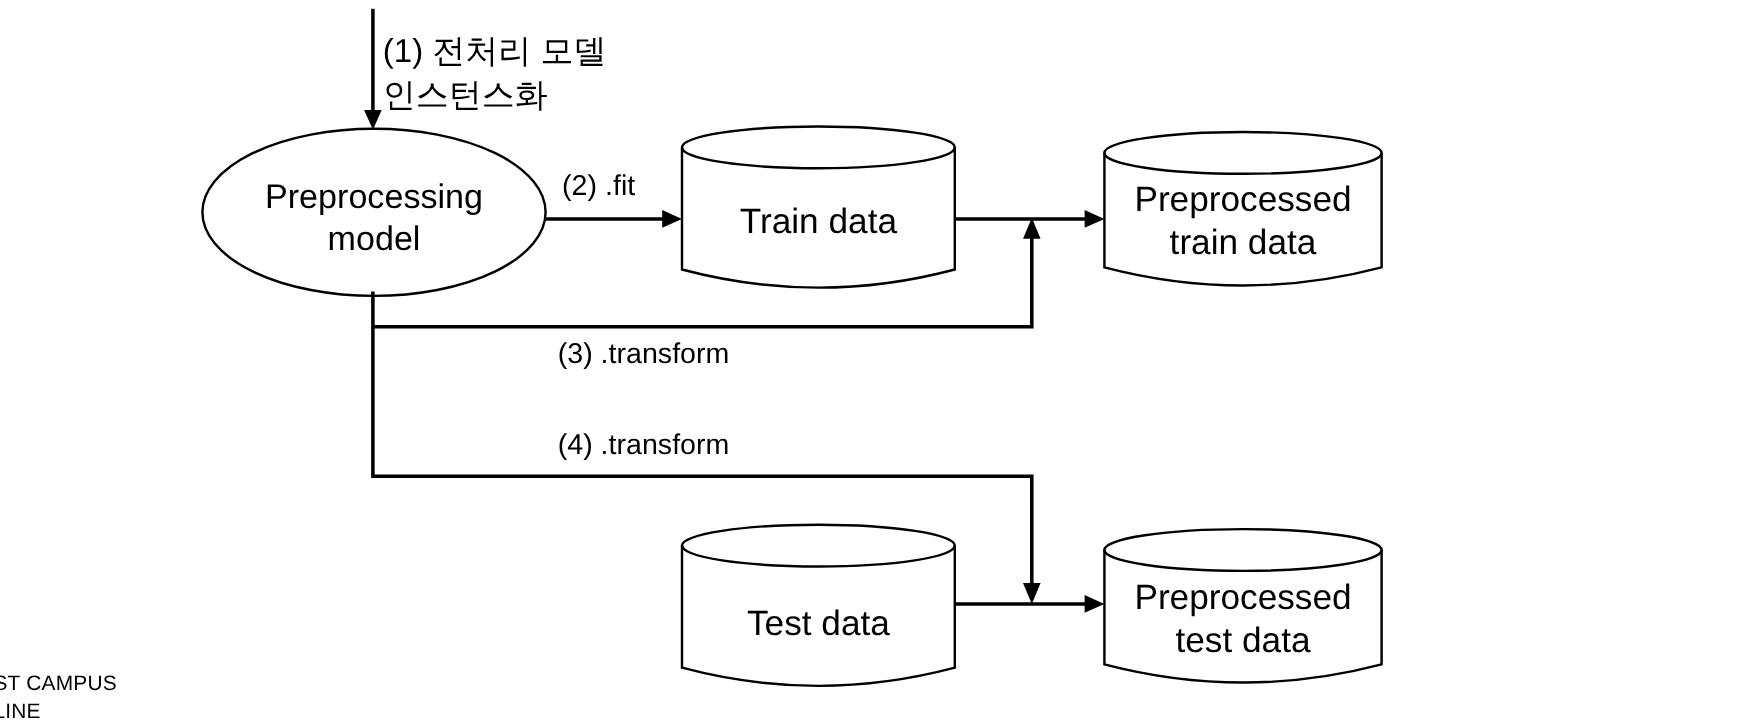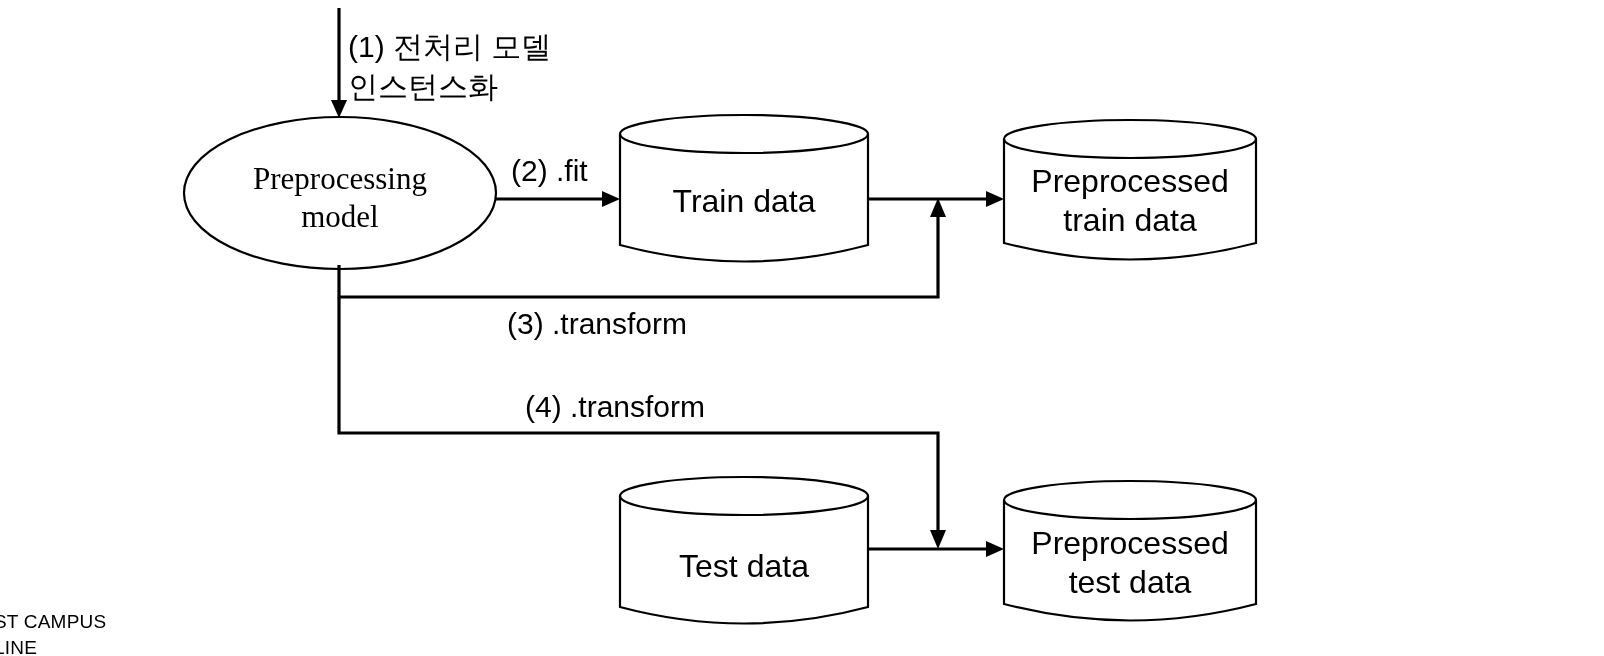--- a/index.html
+++ b/index.html
@@ -54,21 +54,21 @@
   }
   .node-label {
     position: absolute;
     text-align: center;
     color: #000000;
     font-family: "Liberation Sans", sans-serif;
     line-height: 1.22;
     white-space: pre-line;
   }
   .edge-label {
-    font-size: 30px;
+    font-size: 26px;
   }
   .step1-label {
     font-size: 30px;
     line-height: 1.32;
   }
   .footer-text {
     font-size: 19px;
     letter-spacing: 0.2px;
     line-height: 1.45;
     white-space: pre-line;
@@ -128,39 +128,39 @@
       <polygon class="arrowhead" points="938,549 930,530 946,530"></polygon>
     </g>
 
     <g>
       <line class="conn" x1="868" y1="549" x2="992" y2="549"></line>
       <polygon class="arrowhead" points="1004,549 986,541 986,557"></polygon>
     </g>
 
   </svg>
 
-  <div class="node-label" style="left:185px; top:160px; width:310px; font-size:31px;font-family:Liberation Serif, serif;">Preprocessing
+  <div class="node-label" style="left:185px; top:160px; width:310px; font-size:31px;">Preprocessing
 model</div>
 
   <div class="node-label" style="left:620px; top:182px; width:248px; font-size:32px;">Train data</div>
 
   <div class="node-label" style="left:998px; top:162px; width:264px; font-size:32px;">Preprocessed
 train data</div>
 
   <div class="node-label" style="left:620px; top:547px; width:248px; font-size:32px;">Test data</div>
 
   <div class="node-label" style="left:998px; top:524px; width:264px; font-size:32px;">Preprocessed
 test data</div>
 
   <div class="lbl step1-label" style="left:348px; top:27px;">(1) 전처리 모델
 인스턴스화</div>
 
   <div class="lbl edge-label" style="left:511px; top:153px;">(2) .fit</div>
 
   <div class="lbl edge-label" style="left:507px; top:306px;text-align:center;">(3) .transform</div>
 
-  <div class="lbl edge-label" style="left:525px; top:389px;">(4) .transform</div>
+  <div class="lbl edge-label" style="left:507px; top:389px;">(4) .transform</div>
 
   <div class="lbl footer-text" style="left:-6px; top:608px;">ST CAMPUS</div>
 
   <div class="lbl footer-text" style="left:-6px; top:634px;">LINE</div>
 
 </div>
 
 </body></html>

